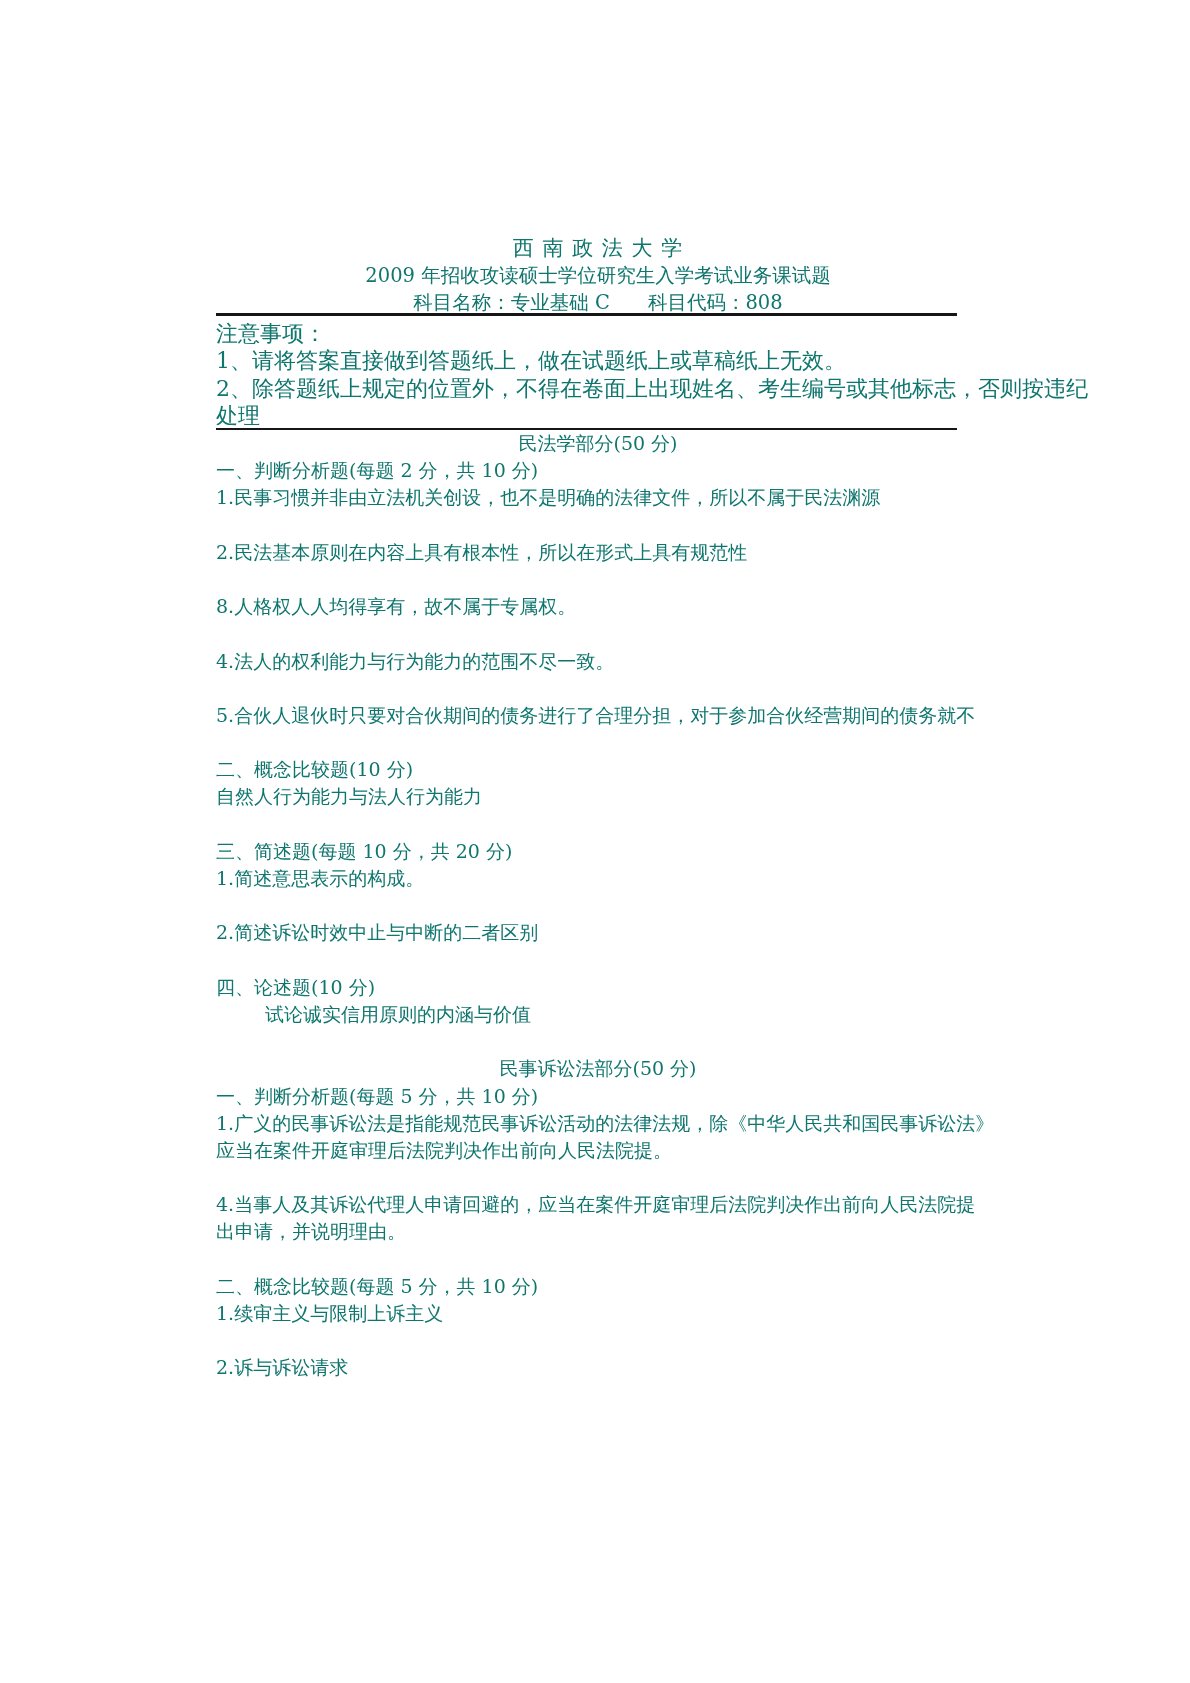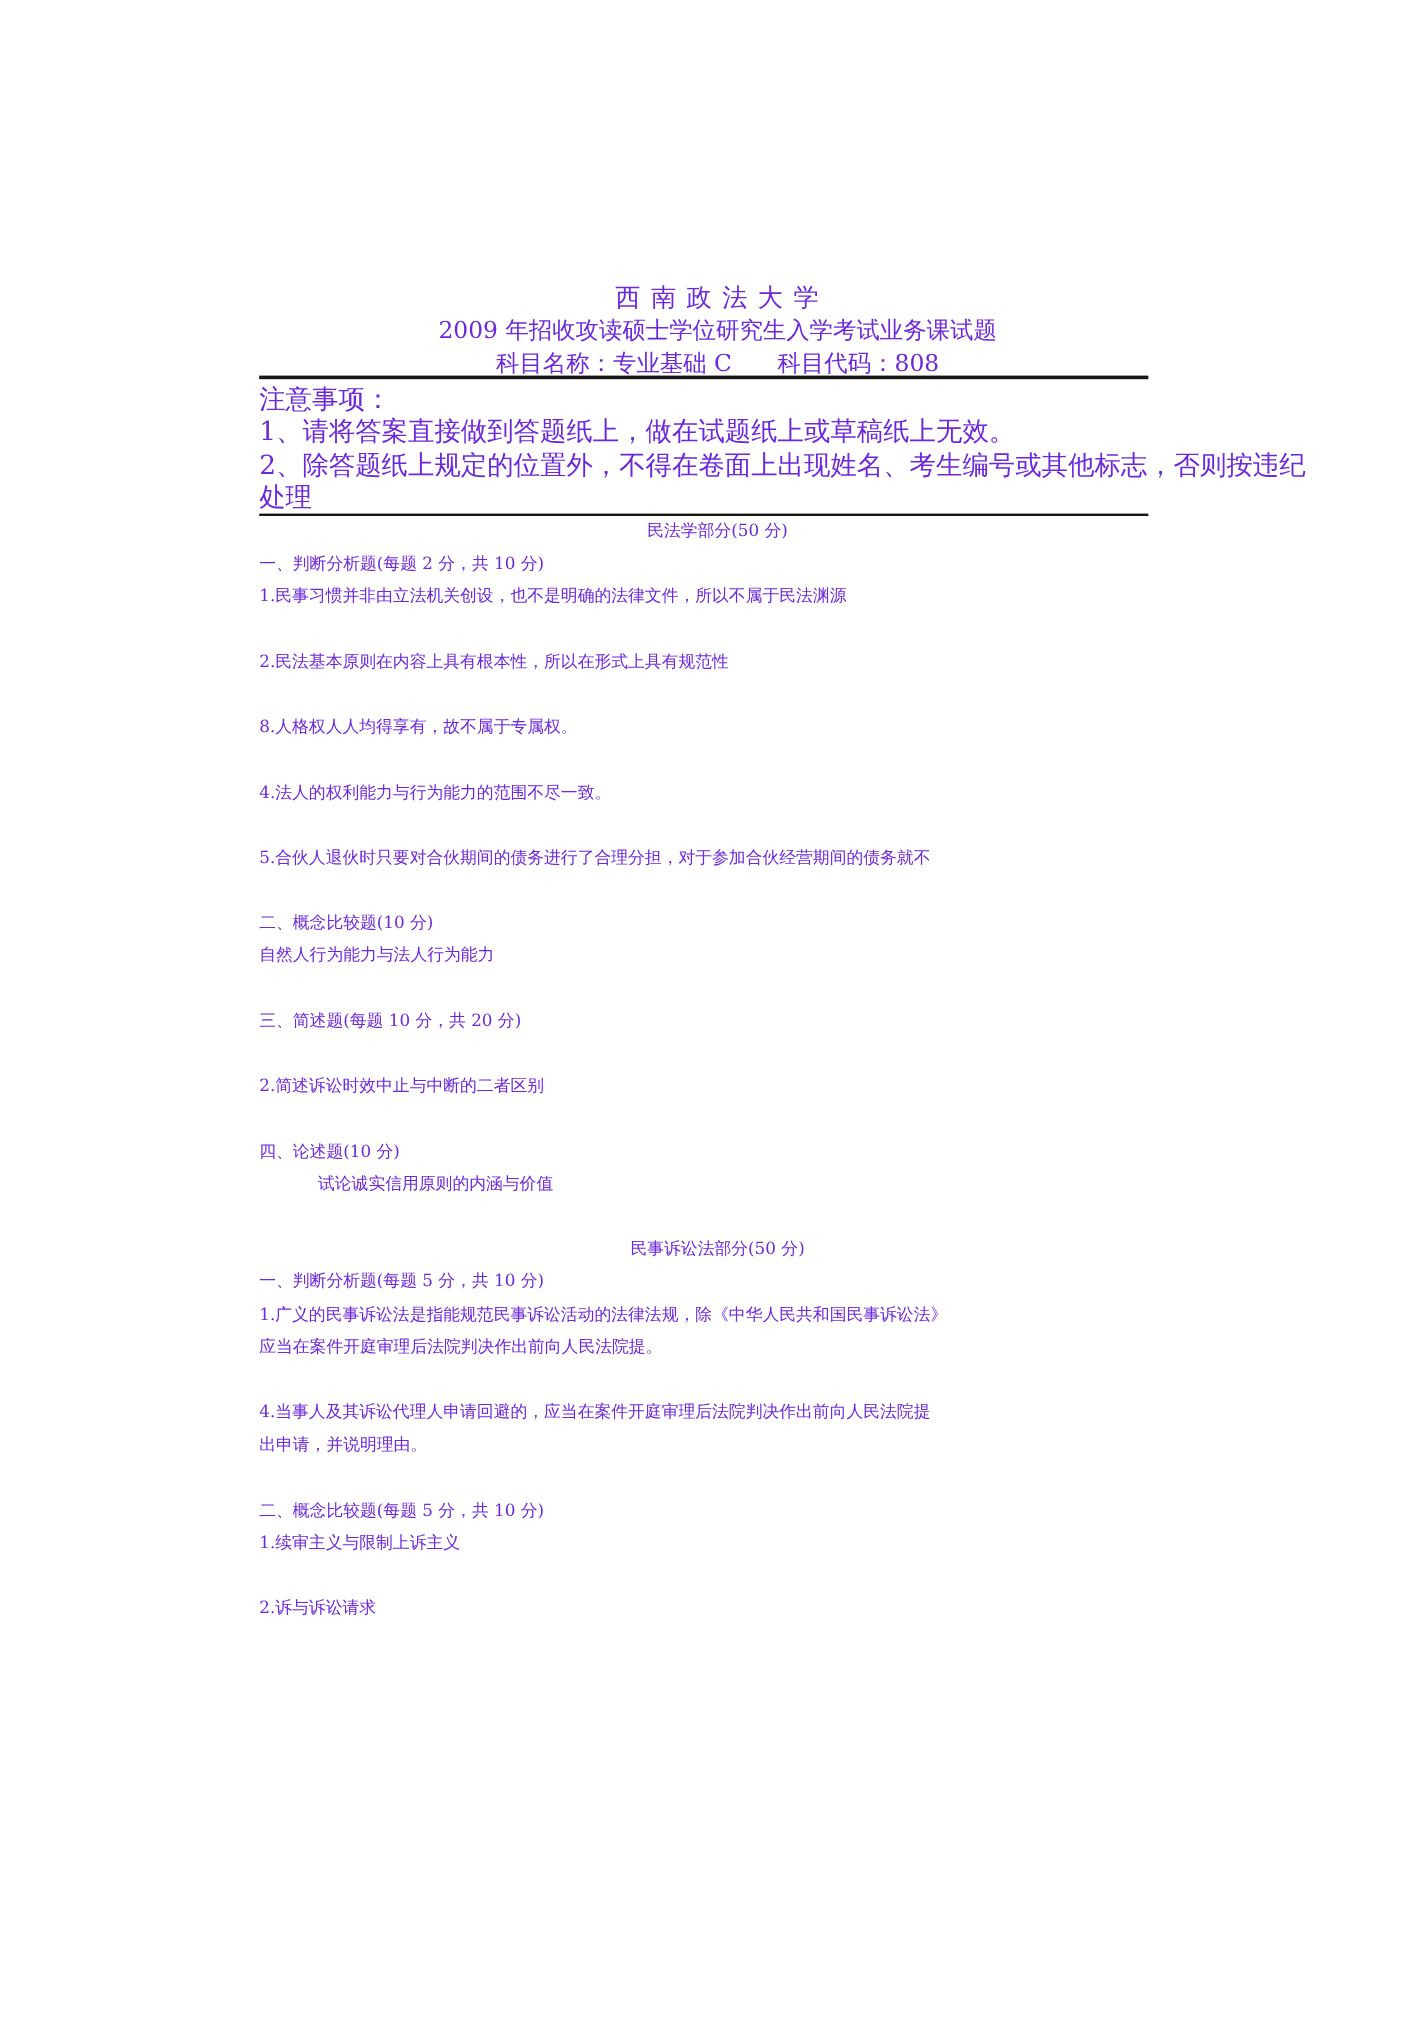--- a/index.html
+++ b/index.html
@@ -6,21 +6,21 @@
     margin: 0;
     padding: 0;
     background: #ffffff;
   }
   .page {
     position: relative;
     width: 1190px;
     height: 1683px;
     background: #ffffff;
     font-family: "DejaVu Serif", "Liberation Serif", serif;
-    color: #6d28d9;
+    color: #0f766e;
     overflow: hidden;
   }
   .header {
     position: absolute;
     left: 216px;
     top: 235px;
     width: 764px;
     text-align: center;
     font-size: 19.5px;
     line-height: 27px;
@@ -49,21 +49,21 @@
     width: 780px;
     font-size: 22px;
     line-height: 27.5px;
     white-space: nowrap;
   }
   .body-text {
     position: absolute;
     left: 216px;
     top: 430px;
     width: 764px;
-    font-size: 14px;
+    font-size: 19px;
     line-height: 27.2px;
   }
   .body-text .line {
     height: 27.2px;
     white-space: nowrap;
   }
   .line.center { text-align: center; }
   .line.indent { padding-left: 49px; }
 </style>
 </head>
@@ -100,20 +100,21 @@
       <div class="line">8.人格权人人均得享有，故不属于专属权。</div>
       <div class="line"></div>
       <div class="line">4.法人的权利能力与行为能力的范围不尽一致。</div>
       <div class="line"></div>
       <div class="line">5.合伙人退伙时只要对合伙期间的债务进行了合理分担，对于参加合伙经营期间的债务就不</div>
       <div class="line"></div>
       <div class="line">二、概念比较题(10 分)</div>
       <div class="line">自然人行为能力与法人行为能力</div>
       <div class="line"></div>
       <div class="line">三、简述题(每题 10 分，共 20 分)</div>
+      <div class="line">1.简述意思表示的构成。</div>
       <div class="line"></div>
       <div class="line">2.简述诉讼时效中止与中断的二者区别</div>
       <div class="line"></div>
       <div class="line">四、论述题(10 分)</div>
       <div class="line indent">试论诚实信用原则的内涵与价值</div>
       <div class="line"></div>
       <div class="line center">民事诉讼法部分(50 分)</div>
       <div class="line">一、判断分析题(每题 5 分，共 10 分)</div>
       <div class="line">1.广义的民事诉讼法是指能规范民事诉讼活动的法律法规，除《中华人民共和国民事诉讼法》</div>
       <div class="line">应当在案件开庭审理后法院判决作出前向人民法院提。</div>

